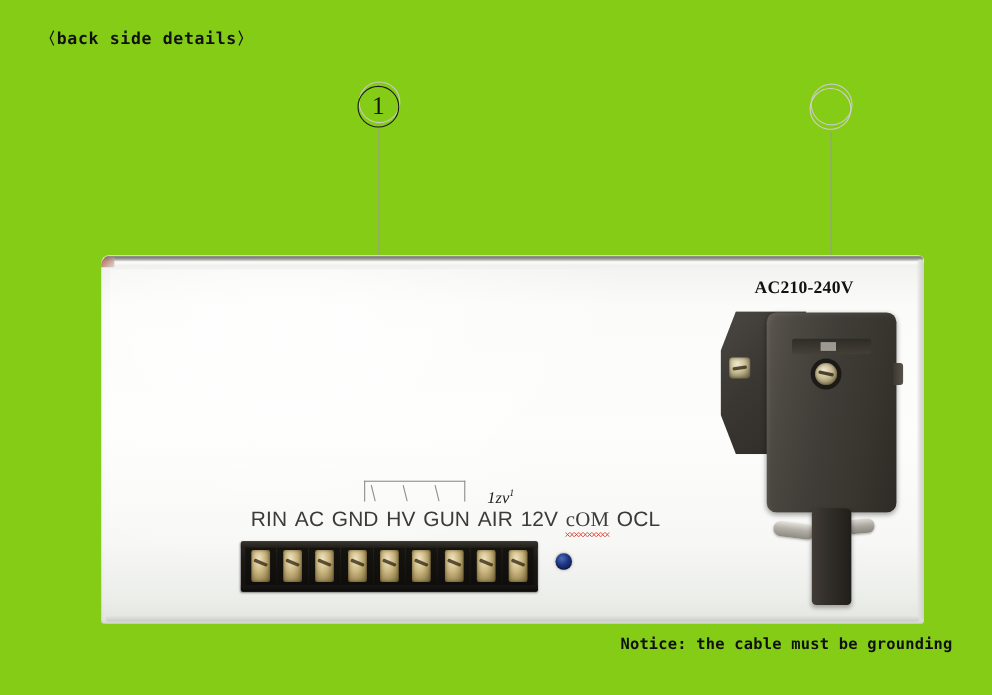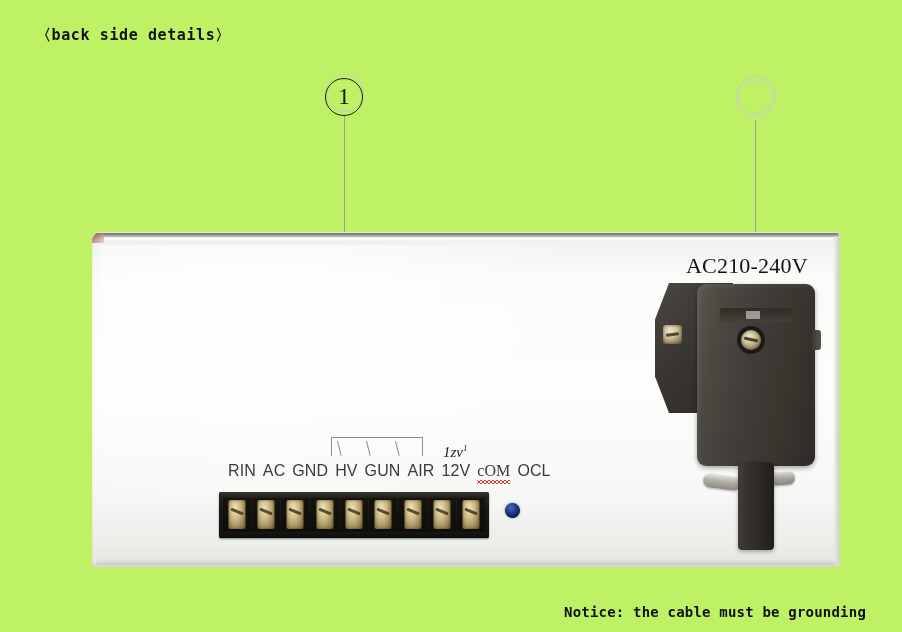--- a/index.html
+++ b/index.html
@@ -7,21 +7,21 @@
     padding: 0;
     background: #ffffff;
   }
   body {
     font-family: "Liberation Sans", sans-serif;
   }
   #stage {
     position: relative;
     width: 902px;
     height: 632px;
-    background: #bef264;
+    background: #84cc16;
     overflow: hidden;
   }
 
   
   .doc-title {
     position: absolute;
     left: 36px;
     top: 26px;
     font-family: "DejaVu Sans Mono", "Liberation Mono", monospace;
     font-size: 15px;
@@ -188,21 +188,21 @@
     transform: rotate(-14deg);
   }
 
   
   .term-labels {
     position: absolute;
     left: 228px;
     top: 462px;
     display: flex;
     align-items: baseline;
-    font-size: 16px;
+    font-size: 19px;
     color: #3b3b3b;
     letter-spacing: 0.1px;
     white-space: nowrap;
   }
   .term-labels .lbl { margin-right: 7px; }
   .term-labels .lbl:last-child { margin-right: 0; }
   .term-labels .lbl.misspelled {
     position: relative;
     text-decoration: none;
     font-family: Liberation Serif, serif;
@@ -318,24 +318,25 @@
     border-radius: 50%;
     background: radial-gradient(circle, rgba(190,190,190,0.30) 0%, rgba(255,255,255,0) 70%);
   }
 
   
   .ac-label {
     position: absolute;
     left: 686px;
     top: 253px;
     font-family: "Liberation Serif", "DejaVu Serif", serif;
-    font-size: 22px;
+    font-size: 16px;
     color: #121212;
     letter-spacing: 0.2px;
     white-space: nowrap;
+    font-weight: bold;
   }
   .ac-flange {
     position: absolute;
     left: 655px;
     top: 283px;
     width: 78px;
     height: 130px;
     background: linear-gradient(135deg, #4b4743 0%, #3a3631 45%, #2e2b27 100%);
     clip-path: polygon(18% 0%, 100% 0%, 100% 100%, 18% 100%, 0% 72%, 0% 28%);
     box-shadow: 0 1px 3px rgba(0,0,0,0.35);
@@ -458,21 +459,21 @@
     border-radius: 6px;
     background: linear-gradient(180deg, #ddd9d2 0%, #a8a59d 50%, #87847c 100%);
     transform: rotate(-5deg);
     box-shadow: 0 1px 2px rgba(0,0,0,0.28);
   }
 
   
   .notice {
     position: absolute;
     left: 564px;
-    top: 604px;
+    top: 578px;
     font-family: "DejaVu Sans Mono", "Liberation Mono", monospace;
     font-size: 14px;
     font-weight: bold;
     color: #101010;
     letter-spacing: 0.2px;
     white-space: pre;
   }
 </style>
 </head>
 <body>

